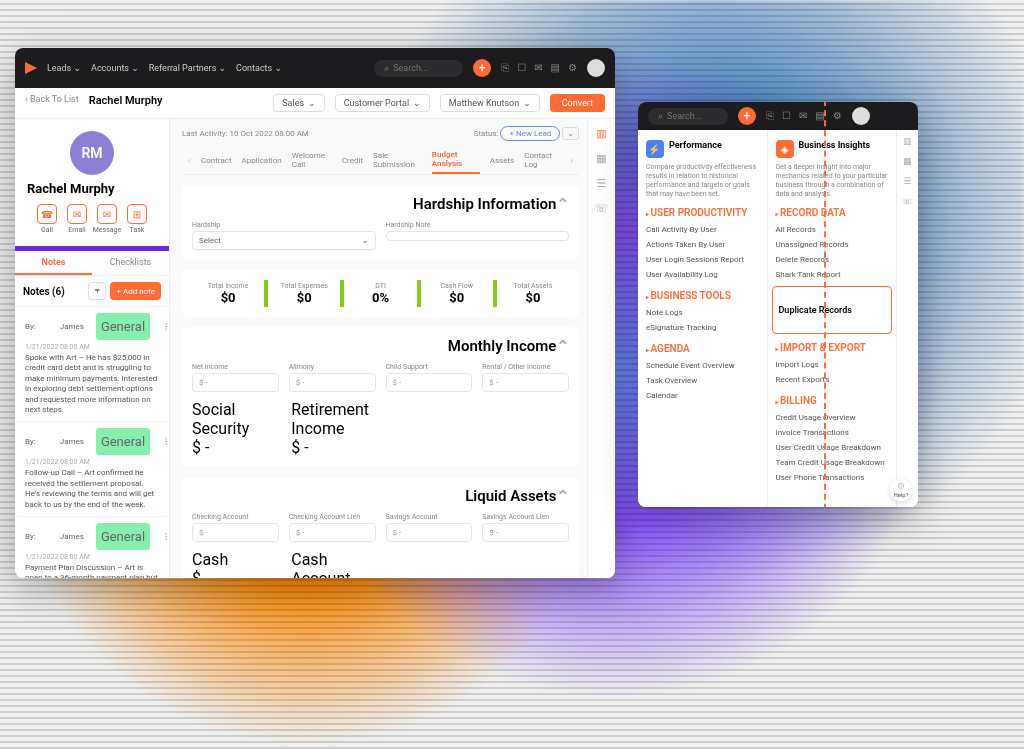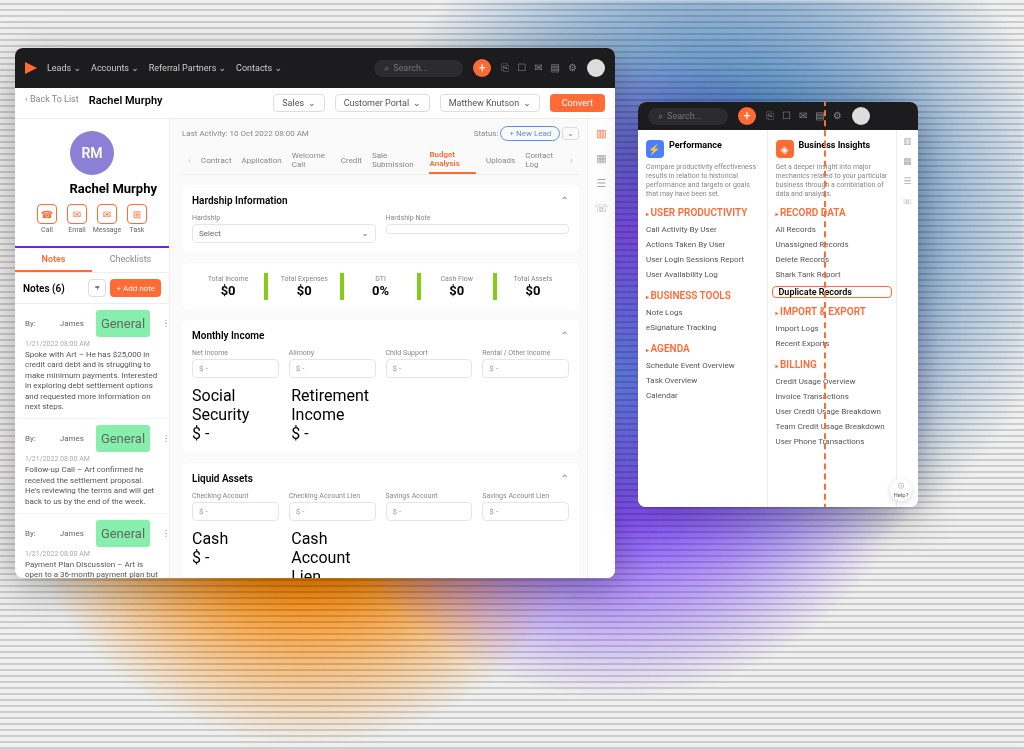--- a/index.html
+++ b/index.html
@@ -18,21 +18,21 @@
 .plus-btn{width:18px;height:18px;background:#ff6b35;border-radius:50%;display:flex;align-items:center;justify-content:center;color:#fff;font-size:12px}
 .top-icons{display:flex;gap:8px;color:#888;font-size:10px}
 .avatar{width:18px;height:18px;border-radius:50%;background:#ddd}
 .subheader{background:#fff;border-bottom:1px solid #eee;padding:6px 10px;display:flex;gap:10px;font-size:9px}
 .back-link{color:#888}
 .page-title{font-weight:600;font-size:11px}
 .dropdown{border:1px solid #ddd;border-radius:4px;padding:3px 8px;color:#555;display:flex;align-items:center;gap:4px;font-size:9px}
 .convert-btn{background:#ff6b35;color:#fff;padding:4px 12px;border-radius:4px;font-size:9px}
 .main-layout{display:flex;height:calc(100% - 64px)}
 .left-panel{width:155px;border-right:1px solid #eee;display:flex;flex-direction:column}
-.profile-box{padding:12px;text-align:right;border-bottom:2px solid #6d28d9}
+.profile-box{padding:12px;text-align:left;border-bottom:5px solid #6d28d9}
 .avatar-lg{width:44px;height:44px;border-radius:50%;background:#8b7fd6;color:#fff;display:flex;align-items:center;justify-content:center;font-size:14px;font-weight:600;margin:0 auto 6px}
 .profile-name{font-size:13px;font-weight:700;margin-bottom:8px}
 .action-btns{display:flex;gap:6px;justify-content:center}
 .action-btn{width:24px;display:flex;flex-direction:column;align-items:center;gap:2px}
 .action-btn .ic{width:20px;height:20px;border:1px solid #ff6b35;border-radius:4px;display:flex;align-items:center;justify-content:center;color:#ff6b35;font-size:10px}
 .action-btn .lbl{font-size:7px;color:#666}
 .tabs-sm{display:flex;border-bottom:1px solid #eee;font-size:9px}
 .tabs-sm div{flex:1;padding:6px;text-align:center;color:#888}
 .tabs-sm .active{color:#ff6b35;border-bottom:2px solid #ff6b35;font-weight:600}
 .notes-head{display:flex;align-items:center;justify-content:space-between;padding:6px 8px;border-bottom:1px solid #eee}
@@ -50,21 +50,21 @@
 .side-icons{position:absolute;right:0;top:0;width:28px;background:#fff;border-left:1px solid #eee;height:100%;display:flex;flex-direction:column;align-items:center;padding-top:8px;gap:12px;color:#aaa;font-size:11px}
 .side-icons .hot{color:#ff6b35}
 .content{padding:10px 36px 10px 12px}
 .activity-row{display:flex;justify-content:space-between;align-items:center;font-size:8px;color:#888;margin-bottom:8px}
 .status-pill{border:1px solid #5b8def;color:#5b8def;padding:2px 8px;border-radius:10px;font-size:8px}
 .tab-strip{display:flex;gap:10px;border-bottom:1px solid #eee;font-size:8px;color:#888;align-items:center;margin-bottom:10px;padding:0 6px}
 .tab-strip span{padding:4px 0}
 .tab-strip .active{color:#ff6b35;border-bottom:2px solid #ff6b35;font-weight:600}
 .tab-strip .arrow{color:#ccc;font-size:10px}
 .card{background:#fff;border-radius:6px;padding:10px;margin-bottom:10px}
-.card-title{font-size:10px;font-weight:600;margin-bottom:8px;display:flex;justify-content:space-between}
+.card-title{font-size:15px;font-weight:600;margin-bottom:8px;display:flex;justify-content:flex-end}
 .card-title .chev{color:#aaa}
 .form-row{display:flex;gap:10px}
 .form-row>div{flex:1}
 .form-row label{font-size:7px;color:#888;display:block;margin-bottom:2px}
 .form-row .field{border:1px solid #e5e5e5;border-radius:4px;padding:4px 6px;font-size:8px;color:#666;background:#fff}
 .stats-row{display:flex;text-align:center}
 .stats-row>div{flex:1;border-left:4px solid #84cc16;padding:2px}
 .stats-row>div:first-child{border-left:none}
 .stats-row .lbl{font-size:7px;color:#888}
 .stats-row .val{font-size:13px;font-weight:700}
@@ -80,21 +80,21 @@
 .col+.col{border-left:1px solid #eee}
 .col-head{display:flex;gap:5px;align-items:flex-start;margin-bottom:5px}
 .col-ic{width:18px;height:18px;border-radius:4px;display:flex;align-items:center;justify-content:center;font-size:10px;color:#fff;flex-shrink:0}
 .blue{background:#4a7fff}
 .orange{background:#ff6b35}
 .col-title{font-weight:700;font-size:9px}
 .col-desc{font-size:7px;color:#888;line-height:1.3;margin-bottom:8px}
 .section-label{color:#ff6b35;font-size:10px;font-weight:600;margin:8px 0 4px;text-transform:uppercase}
 .section-label::before{content:"▸ ";font-size:6px}
 .link-list div{color:#555;padding:3px 0;font-size:8px;cursor:pointer}
-.highlighted{background:#fff;border:1px solid #ff6b35;border-radius:4px;padding:0 6px;font-size:9px;font-weight:600;margin:4px -4px}
+.highlighted{background:#fff;border:1px solid #ff6b35;border-radius:4px;padding:18px 6px;font-size:9px;font-weight:600;margin:4px -4px}
 .win2-side{width:22px;background:#fff;border-left:1px solid #eee;display:flex;flex-direction:column;align-items:center;padding-top:6px;gap:10px;color:#aaa;font-size:9px}
 .dash-line{position:absolute;left:186px;top:-40px;height:440px;border-left:2px dashed #ff6b35;z-index:5}
 .help-bubble{position:absolute;right:6px;bottom:6px;width:22px;height:22px;border-radius:50%;background:#fff;box-shadow:0 2px 6px rgba(0,0,0,0.15);display:flex;flex-direction:column;align-items:center;justify-content:center;font-size:6px;color:#555}
 </style>
 </head>
 <body>
 
 <div class="bg-swirl"></div>
 <div class="bg-lines"></div>
 
@@ -224,21 +224,21 @@
           <span><span>Status:</span> <span class="status-pill">+ New Lead</span> <span style="border:1px solid #ddd;padding:1px 4px;border-radius:3px">⌄</span></span>
         </div>
         <div class="tab-strip">
           <span class="arrow">‹</span>
           <span>Contract</span>
           <span>Application</span>
           <span>Welcome Call</span>
           <span>Credit</span>
           <span>Sale Submission</span>
           <span class="active">Budget Analysis</span>
-          <span>Uploads</span>
+          <span>Assets</span>
           <span>Contact Log</span>
           <span class="arrow">›</span>
         </div>
 
         <div class="card">
           <div class="card-title">
               <span>Hardship Information</span>
               <span class="chev">⌃</span>
             </div>
           <div class="form-row">

